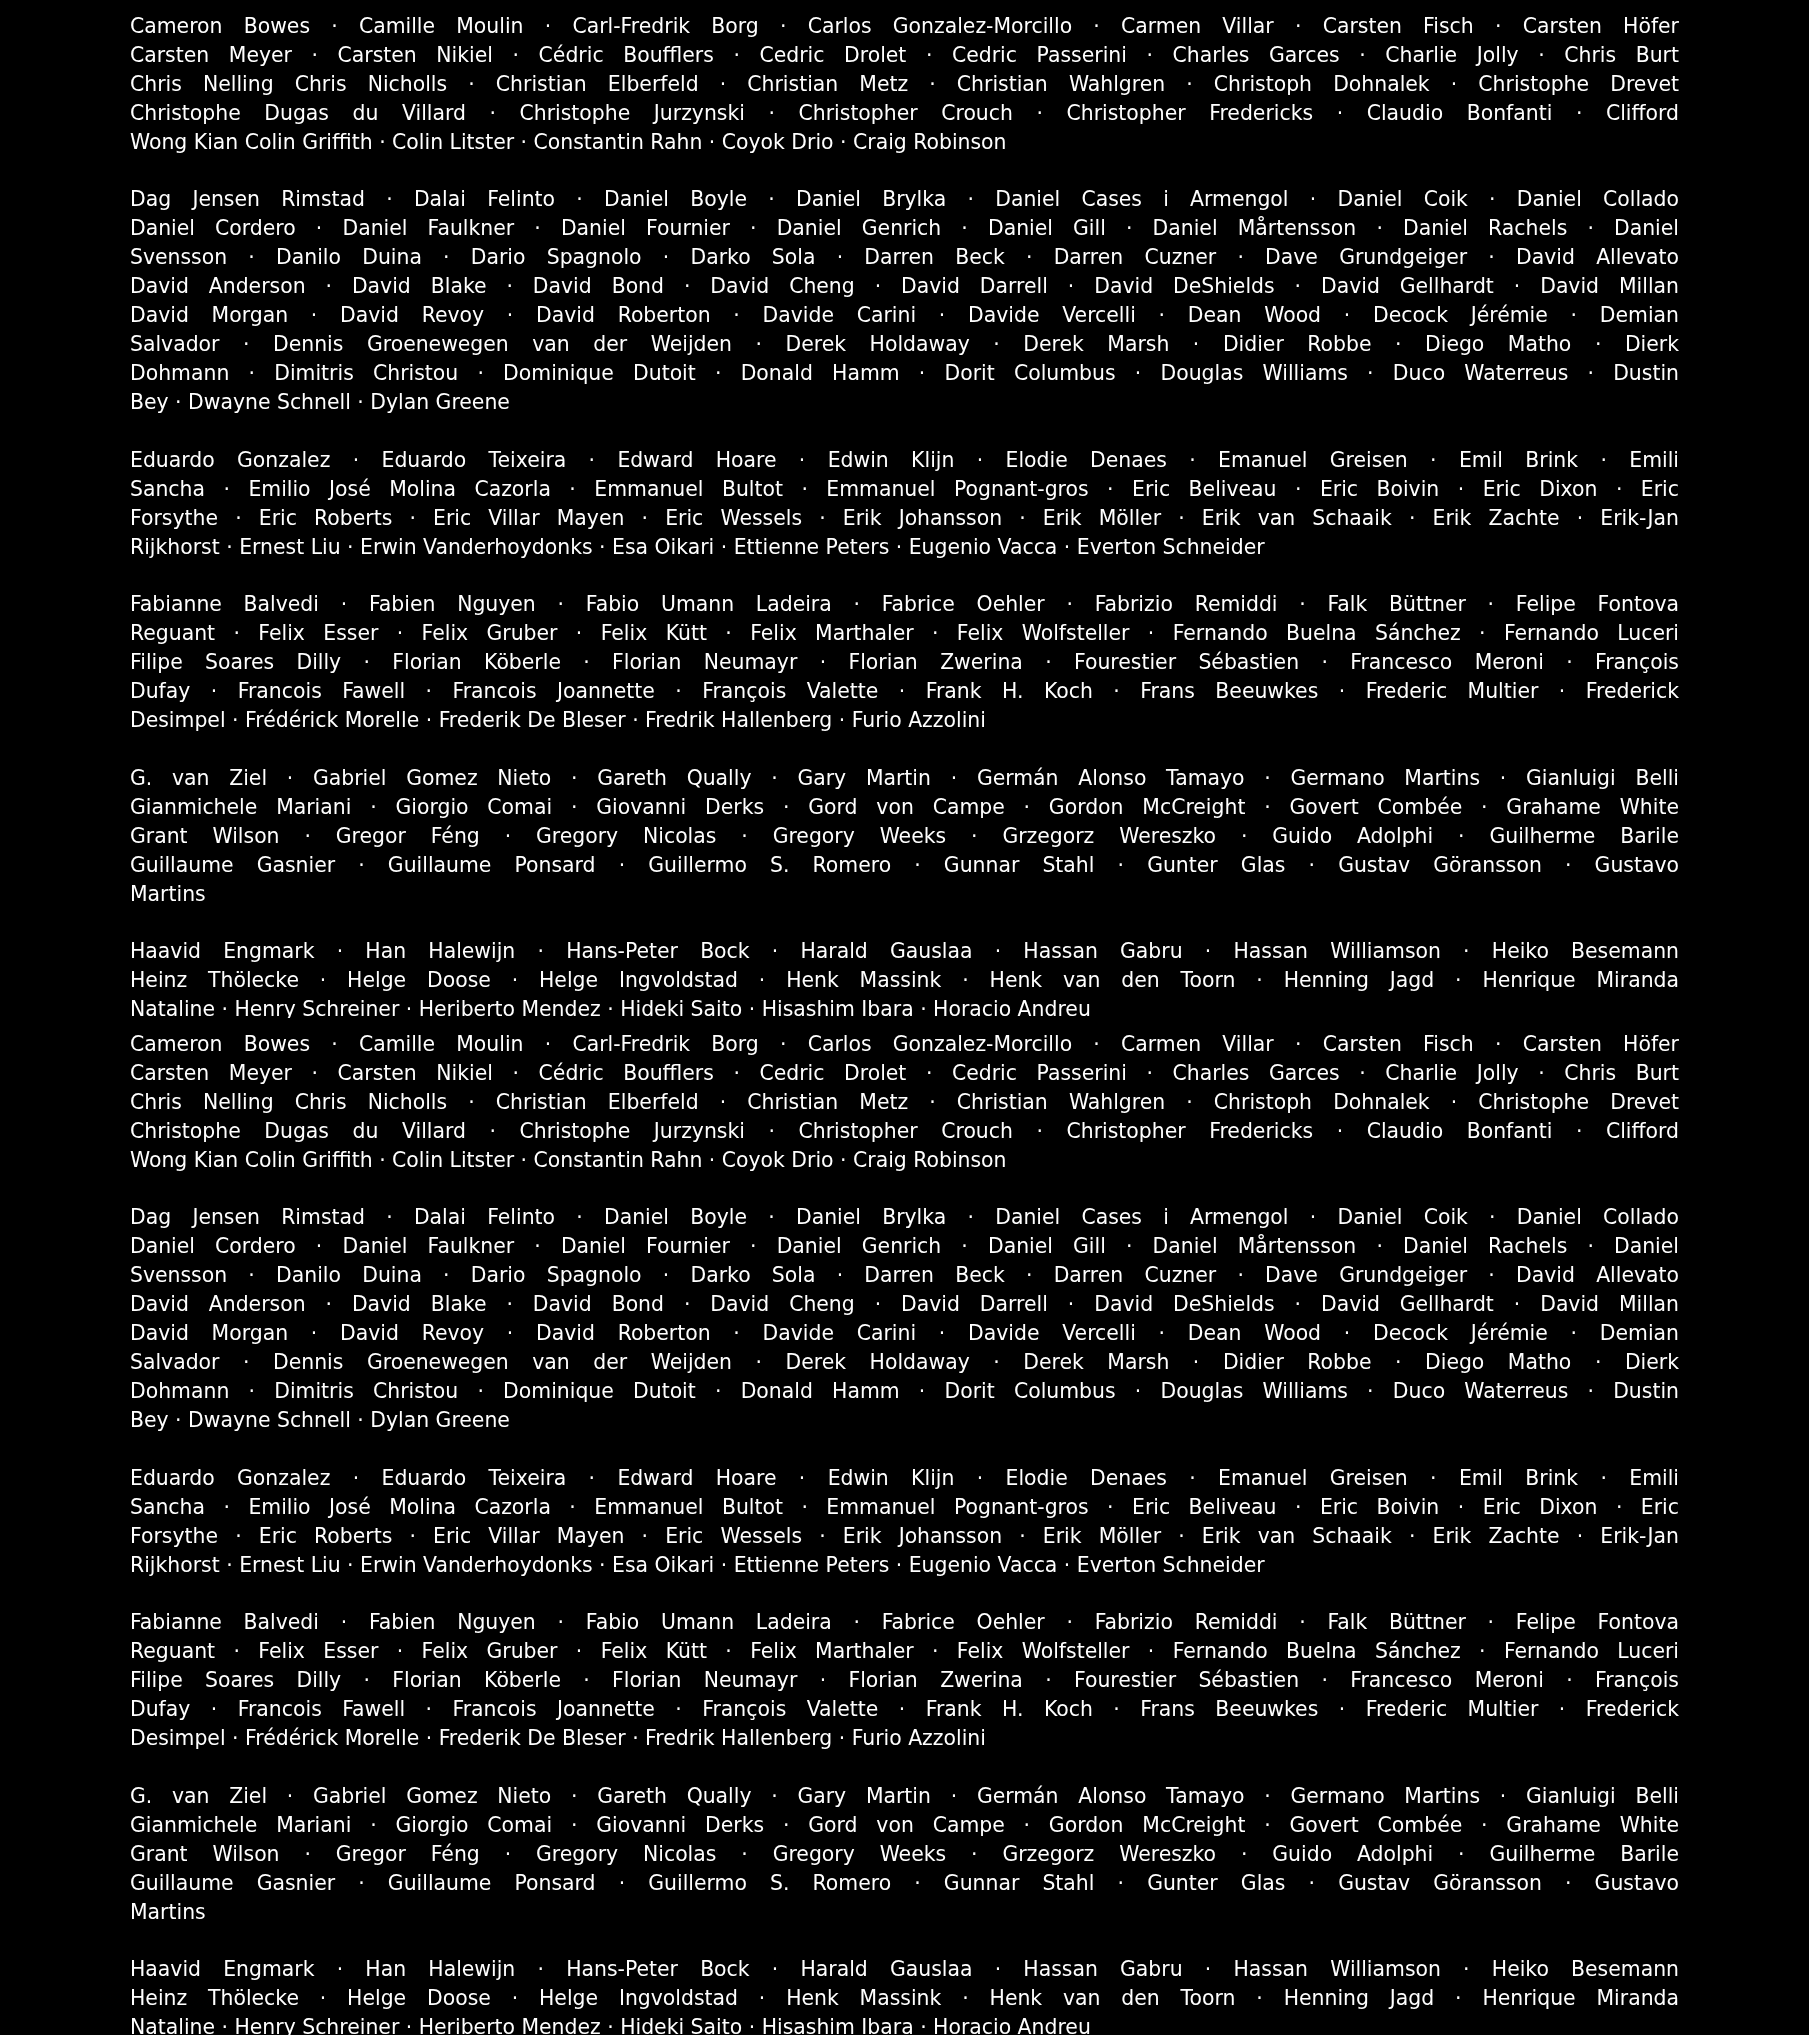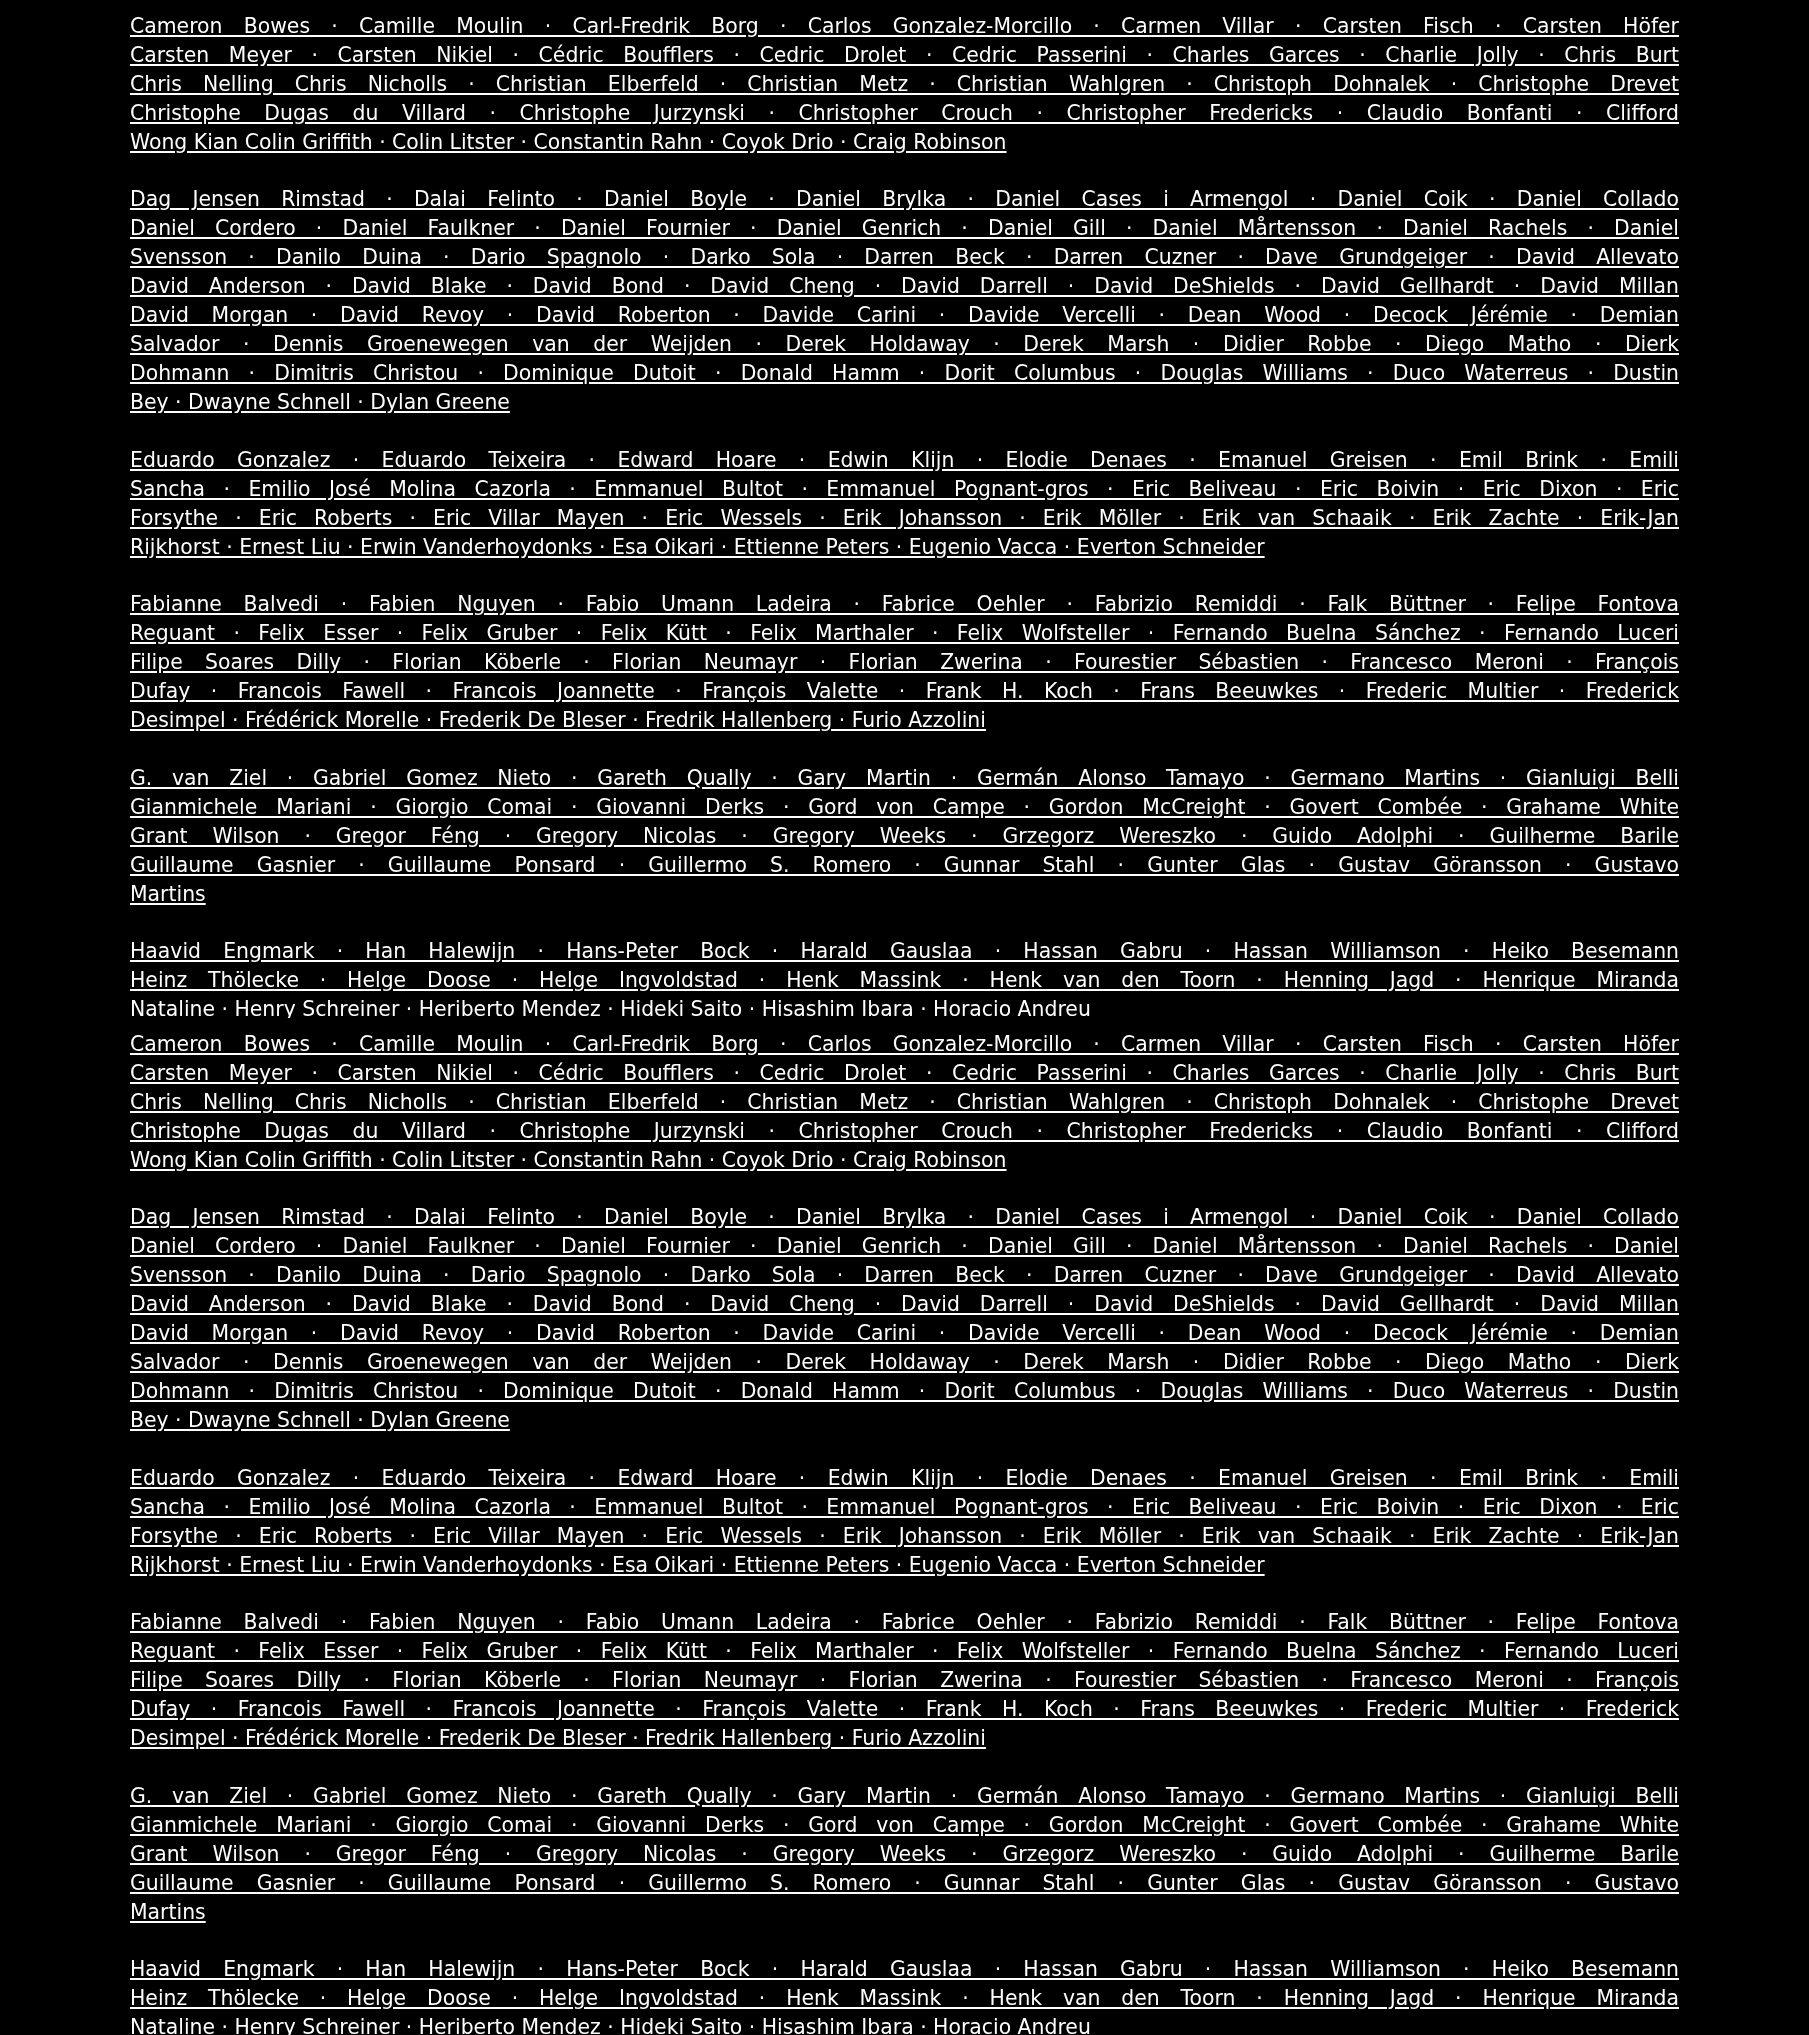--- a/index.html
+++ b/index.html
@@ -31,21 +31,20 @@
     margin-bottom: 0;
   }
   .line {
     font-family: "DejaVu Sans", "Liberation Sans", sans-serif;
     font-size: 20.4px;
     line-height: 29px;
     font-weight: 400;
     color: #ffffff;
     text-align: justify;
     text-align-last: justify;
-    text-decoration: underline;
     -moz-text-align-last: justify;
   }
   .line.para-last {
     text-align: left;
     text-align-last: left;
     -moz-text-align-last: left;
   }
 </style>
 </head>
 <body>

